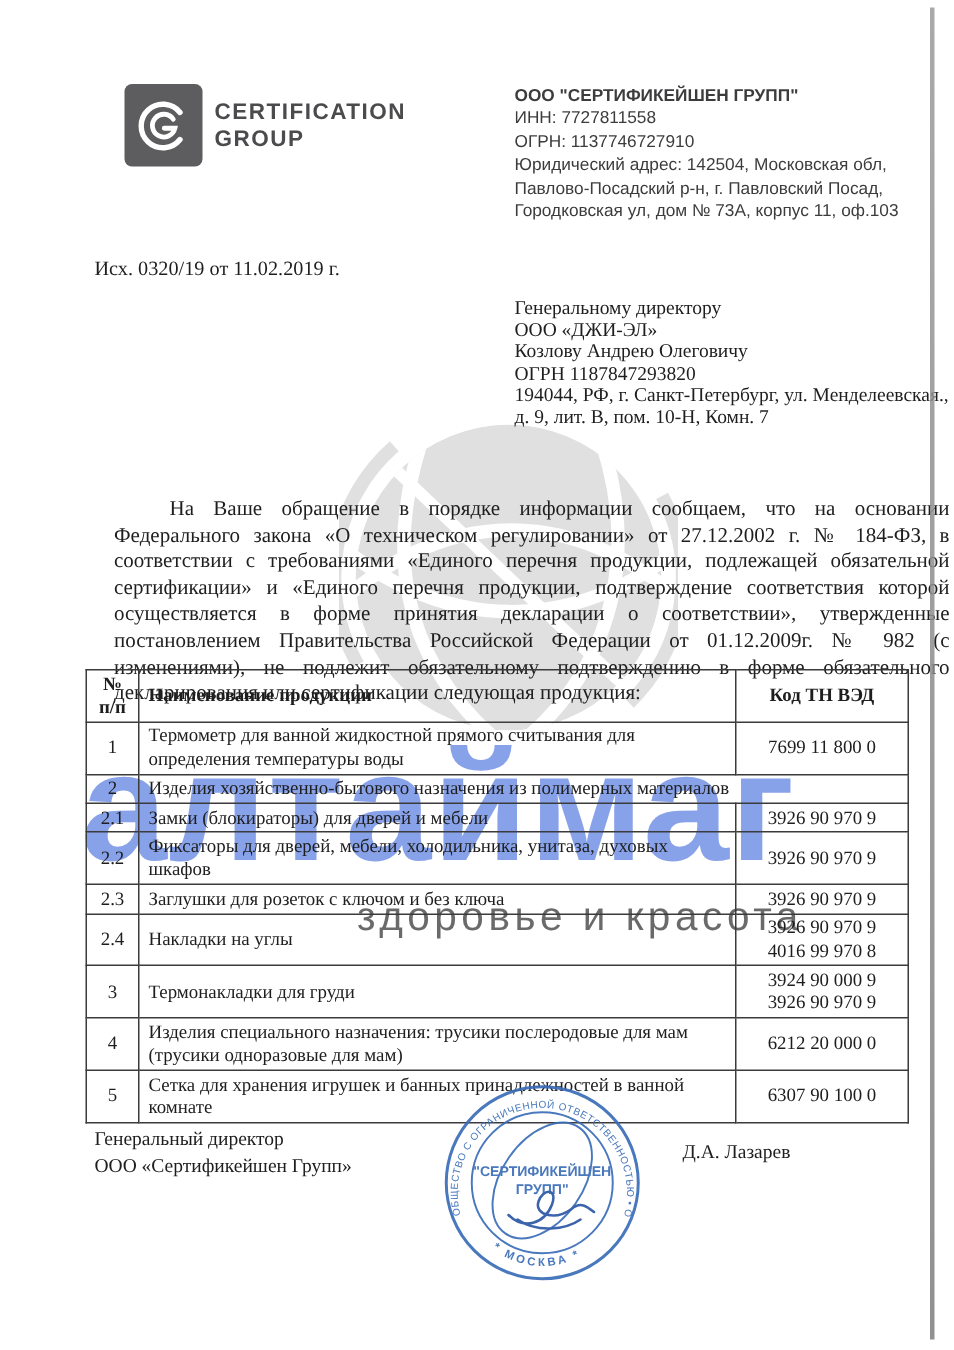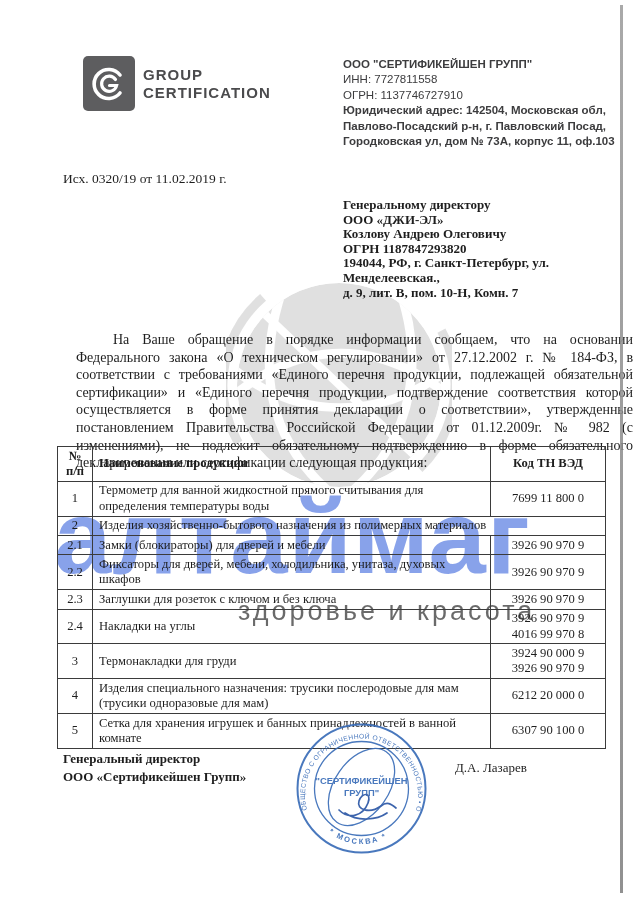--- a/index.html
+++ b/index.html
@@ -16,21 +16,21 @@
     background:linear-gradient(#9a9a9a,#7d7d7d);opacity:.85;z-index:3;}
 
   
   .logo-box{position:absolute;left:83px;top:56px;width:52px;height:55px;
     background:#5d5d5f;border-radius:5px;display:flex;align-items:center;justify-content:center;}
   .logo-text{position:absolute;left:143px;top:66px;font-family:"Liberation Sans",sans-serif;
     font-weight:bold;color:#4b4b4d;font-size:15px;line-height:18px;letter-spacing:1px;}
   .company-info{position:absolute;left:343px;top:57px;font-family:"Liberation Sans",sans-serif;
     font-size:11.5px;line-height:15.4px;color:#3c3c3e;}
   .company-info .co-name{font-weight:bold;}
-  .pre{white-space:pre-line;font-weight:bold;}
+  .pre{white-space:pre-line;}
 
   
   .ref-line{position:absolute;left:63px;top:171px;font-size:13.5px;}
   .addressee{position:absolute;left:343px;top:198px;font-size:13px;line-height:14.6px;}
 
   
   .letter-title{position:absolute;left:50px;top:310px;width:550px;text-align:center;font-size:13.5px;}
   .letter-body{position:absolute;left:49px;top:331px;width:557px;font-size:14px;
     line-height:17.6px;text-align:justify;text-indent:37px;margin-left:27px;}
 
@@ -86,22 +86,22 @@
 
   <div class="content">
 
     <div class="logo-box">
       <svg width="40" height="40" viewBox="0 0 40 40">
         <path d="M 31,11 A 14.5,14.5 0 1 0 31,29" fill="none" stroke="#fff" stroke-width="3.6" stroke-linecap="round"></path>
         <path d="M 26.5,15.5 A 7.6,7.6 0 1 0 27.6,21.5 L 20.5,21.5" fill="none" stroke="#fff" stroke-width="3.2" stroke-linecap="round"></path>
       </svg>
     </div>
     <div class="logo-text">
+      <div>CERTIFICATION</div>
       <div>GROUP</div>
-      <div>CERTIFICATION</div>
     </div>
 
     <div class="company-info">
       <div class="co-name">ООО "СЕРТИФИКЕЙШЕН ГРУПП"</div>
       <div>ИНН: 7727811558</div>
       <div>ОГРН: 1137746727910</div>
       <div class="pre">Юридический адрес: 142504, Московская обл,
 Павлово-Посадский р-н, г. Павловский Посад,
 Городковская ул, дом № 73А, корпус 11, оф.103</div>
     </div>

